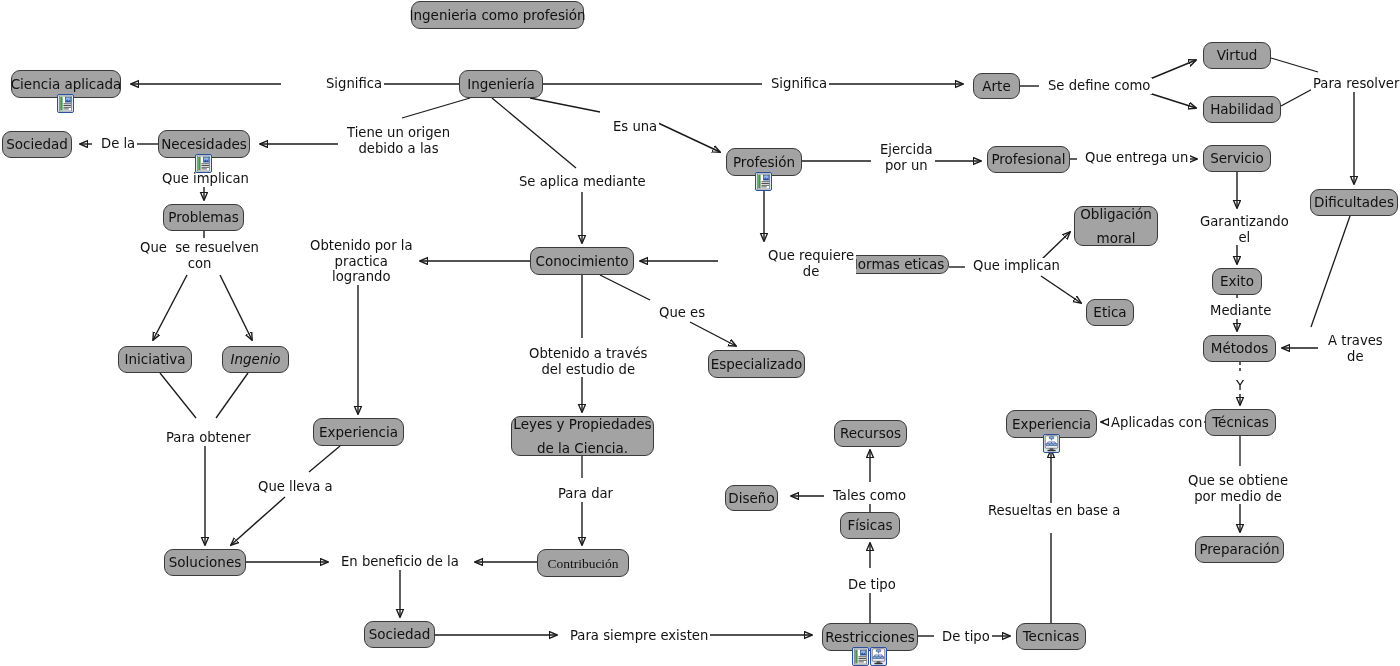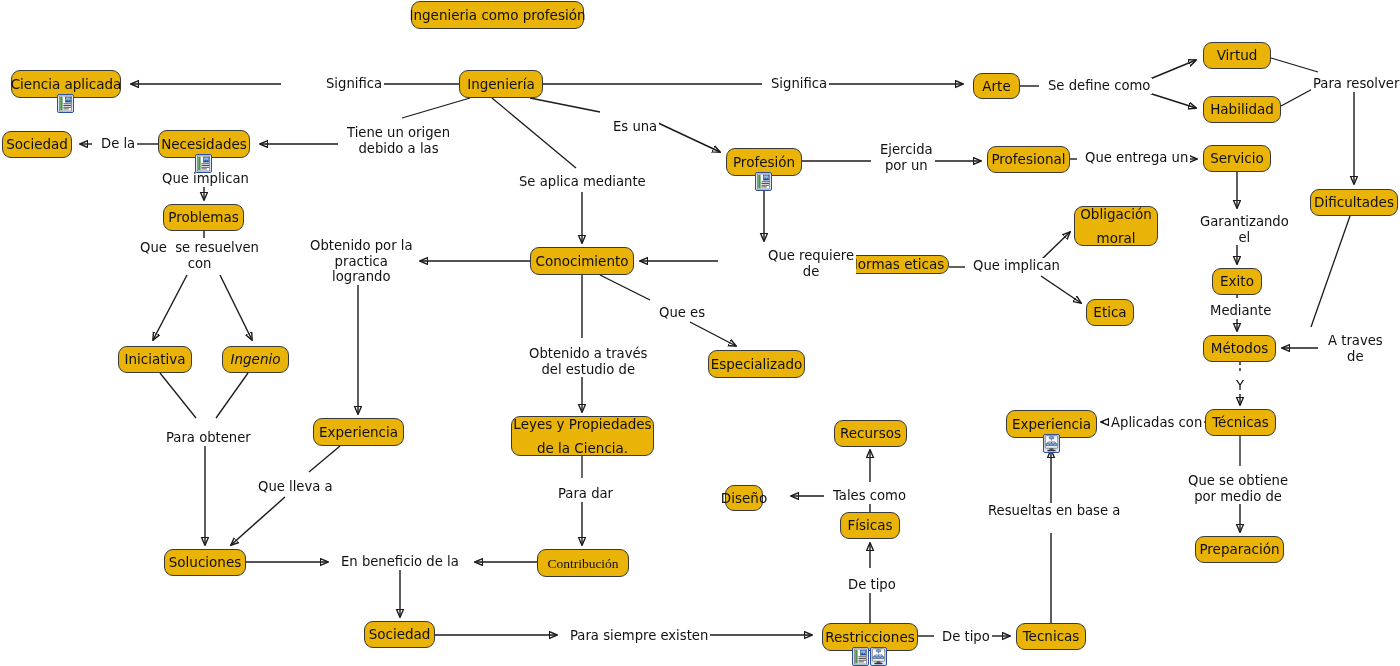--- a/index.html
+++ b/index.html
@@ -10,21 +10,21 @@
     font-family:"DejaVu Sans","Liberation Sans",sans-serif;
     overflow:hidden;
   }
   svg#edges{position:absolute;left:0;top:0;width:1400px;height:666px;}
   svg#edges line, svg#edges path{stroke:#1a1a1a;stroke-width:1.4;fill:none;}
   svg#edges .thin{stroke-width:1.3;}
 
   .node{
     position:absolute;
     box-sizing:border-box;
-    background:#eab308;
+    background:#a3a3a3;
     border:1.6px solid #3a3a3a;
     border-radius:9px;
     color:#111111;
     font-size:13.5px;
     line-height:15px;
     display:flex;
     align-items:center;
     justify-content:center;
     text-align:center;
     padding:3px 7px;
@@ -247,21 +247,21 @@
       <div class="node" style="left: 843px; top: 255px; width: 106px; height: 19px;">Normas eticas</div>
       <div class="node two" style="left: 1074px; top: 206px; width: 84px; height: 40px;">Obligación
 moral</div>
       <div class="node" style="left: 1086px; top: 299px; width: 48px; height: 27px;">Etica</div>
       <div class="node" style="left: 708px; top: 350px; width: 97px; height: 28px;">Especializado</div>
       <div class="node two" style="left: 511px; top: 416px; width: 143px; height: 40px;">Leyes y Propiedades
 de la Ciencia.</div>
       <div class="node" style="left: 537px; top: 549px; width: 92px; height: 28px; font-family: Liberation Serif, serif;">Contribución</div>
       <div class="node" style="left: 364px; top: 621px; width: 71px; height: 27px;">Sociedad</div>
       <div class="node" style="left: 834px; top: 420px; width: 73px; height: 27px;">Recursos</div>
-      <div class="node" style="left: 725px; top: 485px; width: 38px; height: 26px;">Diseño</div>
+      <div class="node" style="left: 725px; top: 485px; width: 53px; height: 26px;">Diseño</div>
       <div class="node" style="left: 840px; top: 512px; width: 60px; height: 27px;">Físicas</div>
       <div class="node" style="left: 822px; top: 623px; width: 96px; height: 28px;">Restricciones</div>
       <div class="badges" style="left: 852px; top: 647px;">
         <svg class="ic" viewBox="0 0 17 19">
           <rect x="0.5" y="0.5" width="16" height="18" rx="1.5" fill="#dfe8f2" stroke="#2b4f9e" stroke-width="1"></rect>
           <rect x="2.5" y="2" width="12" height="15" fill="#ffffff" stroke="#6a6a6a" stroke-width="0.7"></rect>
           <rect x="3.2" y="2.8" width="2.4" height="13.4" fill="#2e7d32" opacity="0.85"></rect>
           <rect x="8.3" y="3.1" width="5.6" height="5" fill="#8fb8e0" stroke="#1b3f7a" stroke-width="0.6"></rect>
           <path d="M8.5 8 L10.2 5.3 L11.5 7 L12.6 5.8 L13.8 8 z" fill="#2b4f9e"></path>
           <g fill="#333333">

